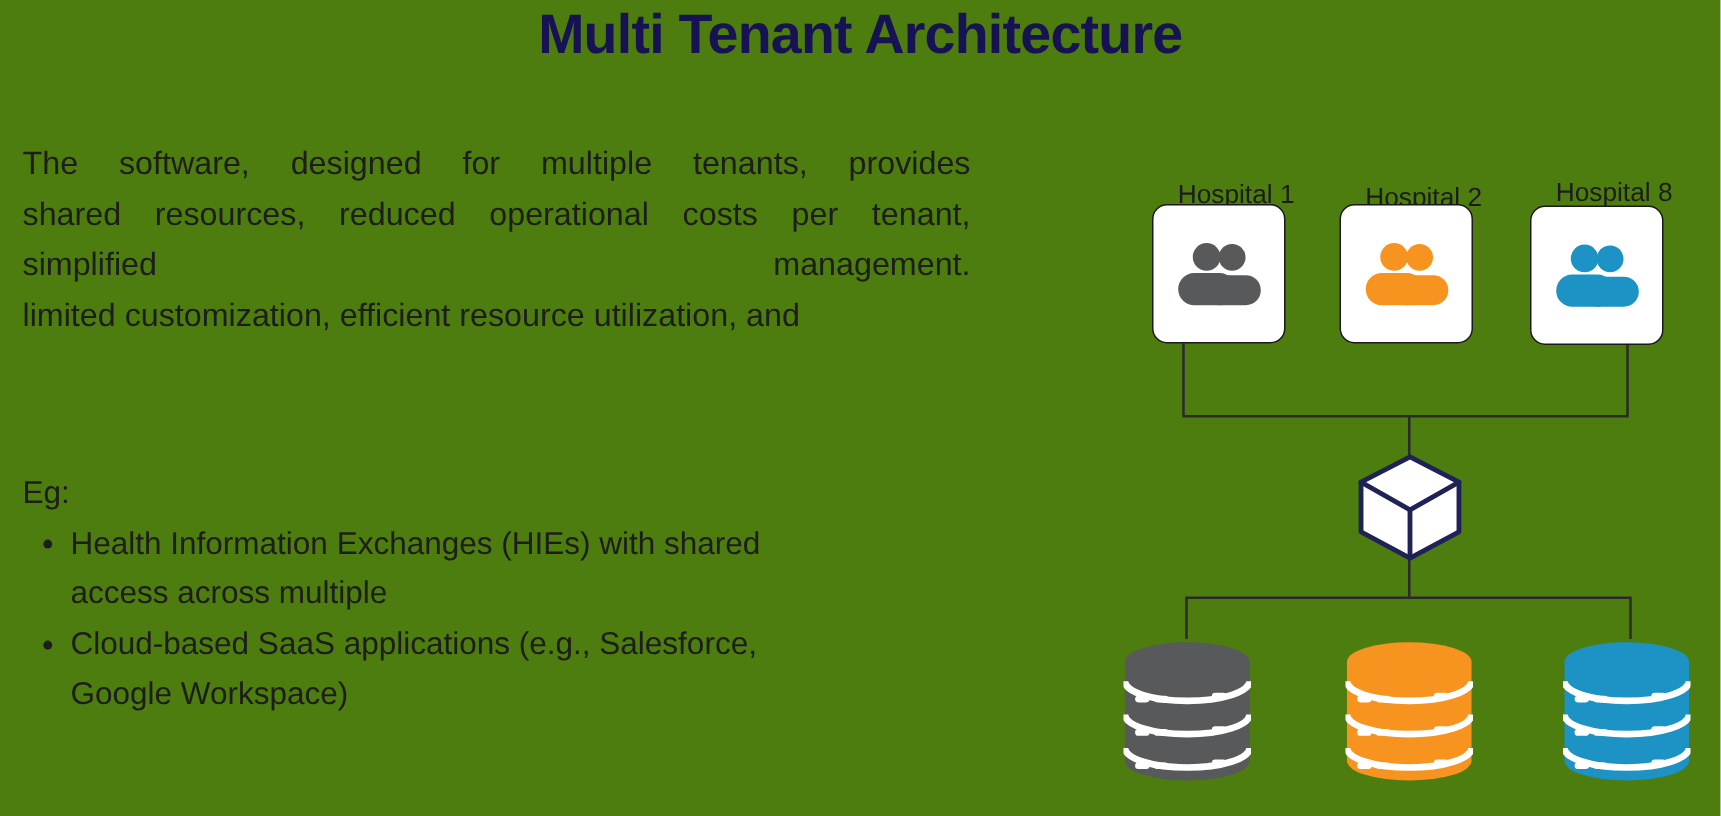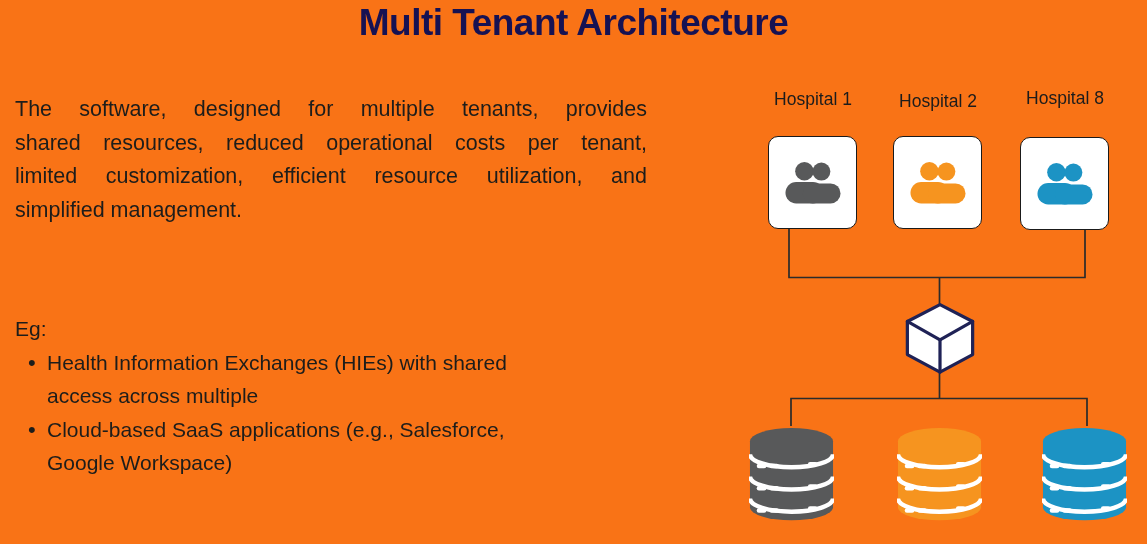--- a/index.html
+++ b/index.html
@@ -1,17 +1,17 @@
 <!DOCTYPE html>
 <html><head>
 <meta charset="utf-8">
 <style>
   html,body{margin:0;padding:0;background:#fff;}
   .page{
-    position:relative;width:1147px;height:544px;background:#f97316;overflow:hidden;
+    position:relative;width:1147px;height:544px;background:#4d7c0f;overflow:hidden;
     font-family:"Liberation Sans","DejaVu Sans",sans-serif;color:#1d1d1b;
   }
   
   .title{
     position:absolute;left:0;top:2px;width:100%;margin:0;
     text-align:center;font-size:37px;font-weight:800;letter-spacing:-.5px;
     color:var(--c,#161253);
   }
   
   .intro{
@@ -28,22 +28,22 @@
   .bullet-item{position:relative;padding-left:32px;}
   .bullet-item::before{
     content:"\2022";position:absolute;left:13px;top:0;
     font-size:22px;color:#1d1d1b;
   }
   .b-line{display:block;}
   
   .diagram{position:absolute;left:730px;top:80px;width:417px;height:464px;}
   .connectors{position:absolute;left:0;top:0;color:var(--c,#2b2b2b);}
   .tenant-label{
-    position:absolute;width:100px;text-align:center;
-    font-size:17.5px;line-height:22px;color:#1c1c1c;
+    position:absolute;width:100px;text-align:right;
+    font-size:17.5px;line-height:22px;color:#1c1c1c;margin-top:30px;
   }
   .tenant-box{
     position:absolute;width:89px;height:93px;box-sizing:border-box;
     background:#fff;border:1.5px solid #1a1a1a;border-radius:10px;
     display:flex;align-items:center;justify-content:center;
   }
   .icon-holder{color:var(--c,#555);line-height:0;}
   .cube{position:absolute;left:175px;top:222px;color:var(--c,#1f2256);line-height:0;}
   .db{position:absolute;line-height:0;}
   .db-0{left:19px;top:344px;}
@@ -53,22 +53,22 @@
 </head>
 <body>
 
 <div class="page">
 
   <h1 class="title" style="--c: #161253;">Multi Tenant Architecture</h1>
 
   <div class="intro">
     <div class="para-line">The software, designed for multiple tenants, provides</div>
     <div class="para-line">shared resources, reduced operational costs per tenant,</div>
+    <div class="para-line">simplified management.</div>
     <div class="para-line">limited customization, efficient resource utilization, and</div>
-    <div class="para-line">simplified management.</div>
   </div>
 
   <div class="examples">
     <div class="eg-heading">Eg:</div>
     <div class="bullet-item">
       <span class="b-line">Health Information Exchanges (HIEs) with shared</span>
       <span class="b-line">access across multiple</span>
     </div>
     <div class="bullet-item">
       <span class="b-line">Cloud-based SaaS applications (e.g., Salesforce,</span>

